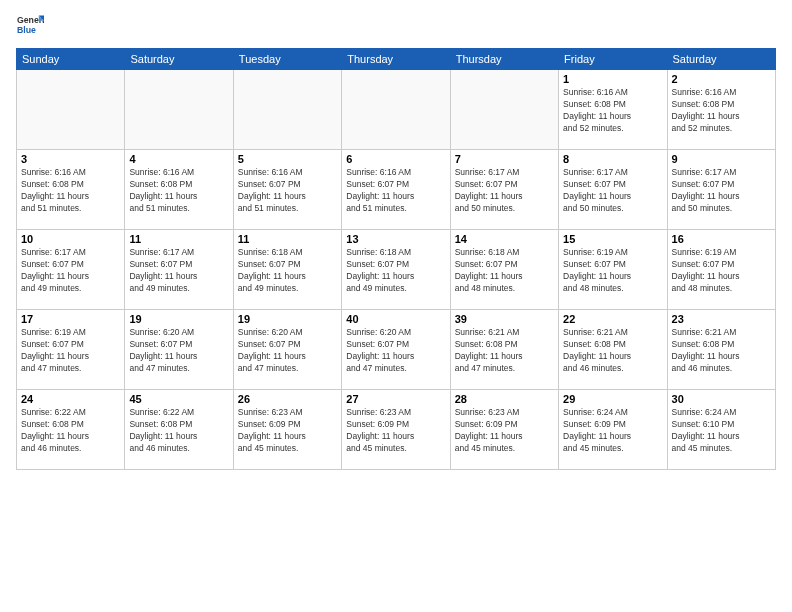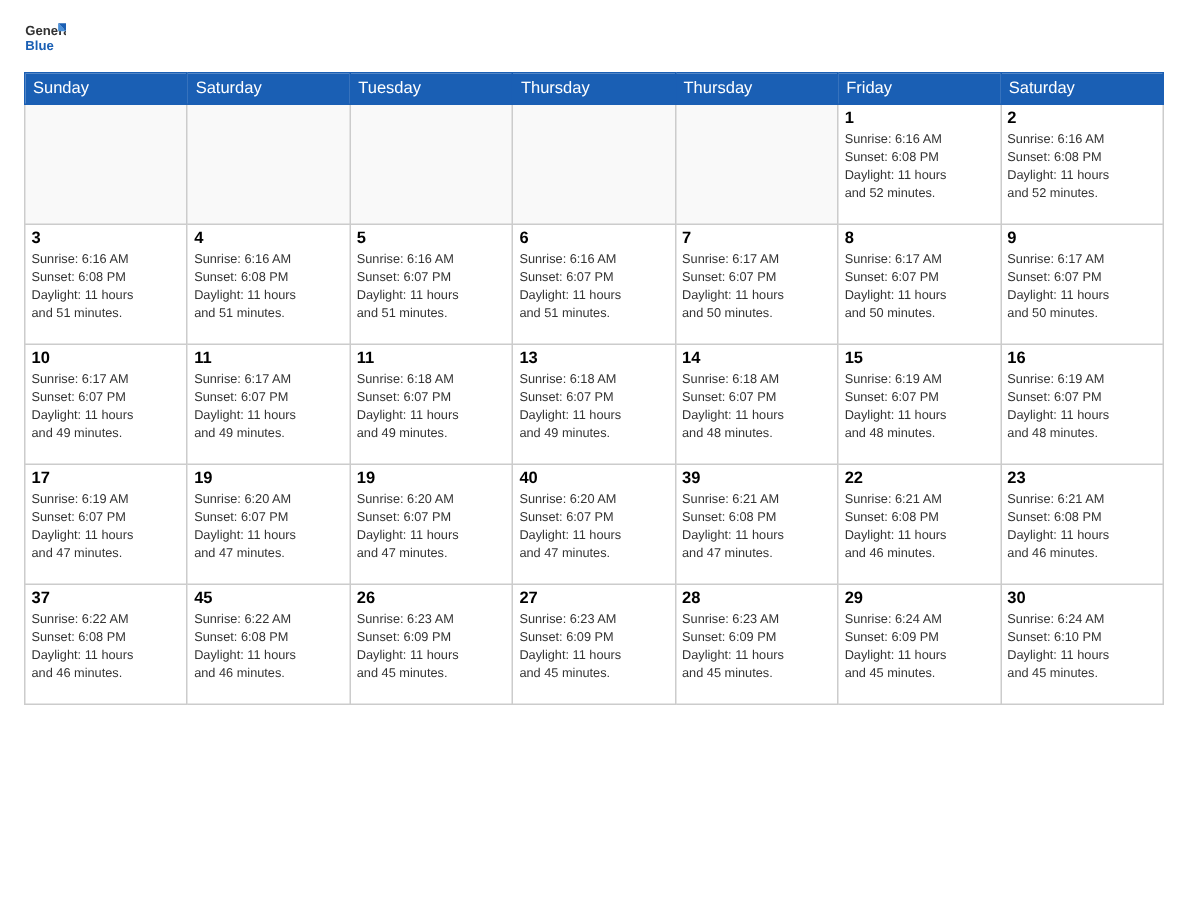--- a/index.html
+++ b/index.html
@@ -280,21 +280,21 @@
           <td>
             <div class="day-num">23</div>
             <div class="day-info" style="white-space: pre-line;">Sunrise: 6:21 AM
 Sunset: 6:08 PM
 Daylight: 11 hours
 and 46 minutes.</div>
           </td>
         </tr>
         <tr>
           <td>
-            <div class="day-num">37</div>
+            <div class="day-num">24</div>
             <div class="day-info" style="white-space: pre-line;">Sunrise: 6:22 AM
 Sunset: 6:08 PM
 Daylight: 11 hours
 and 46 minutes.</div>
           </td>
           <td>
             <div class="day-num">45</div>
             <div class="day-info" style="white-space: pre-line;">Sunrise: 6:22 AM
 Sunset: 6:08 PM
 Daylight: 11 hours

